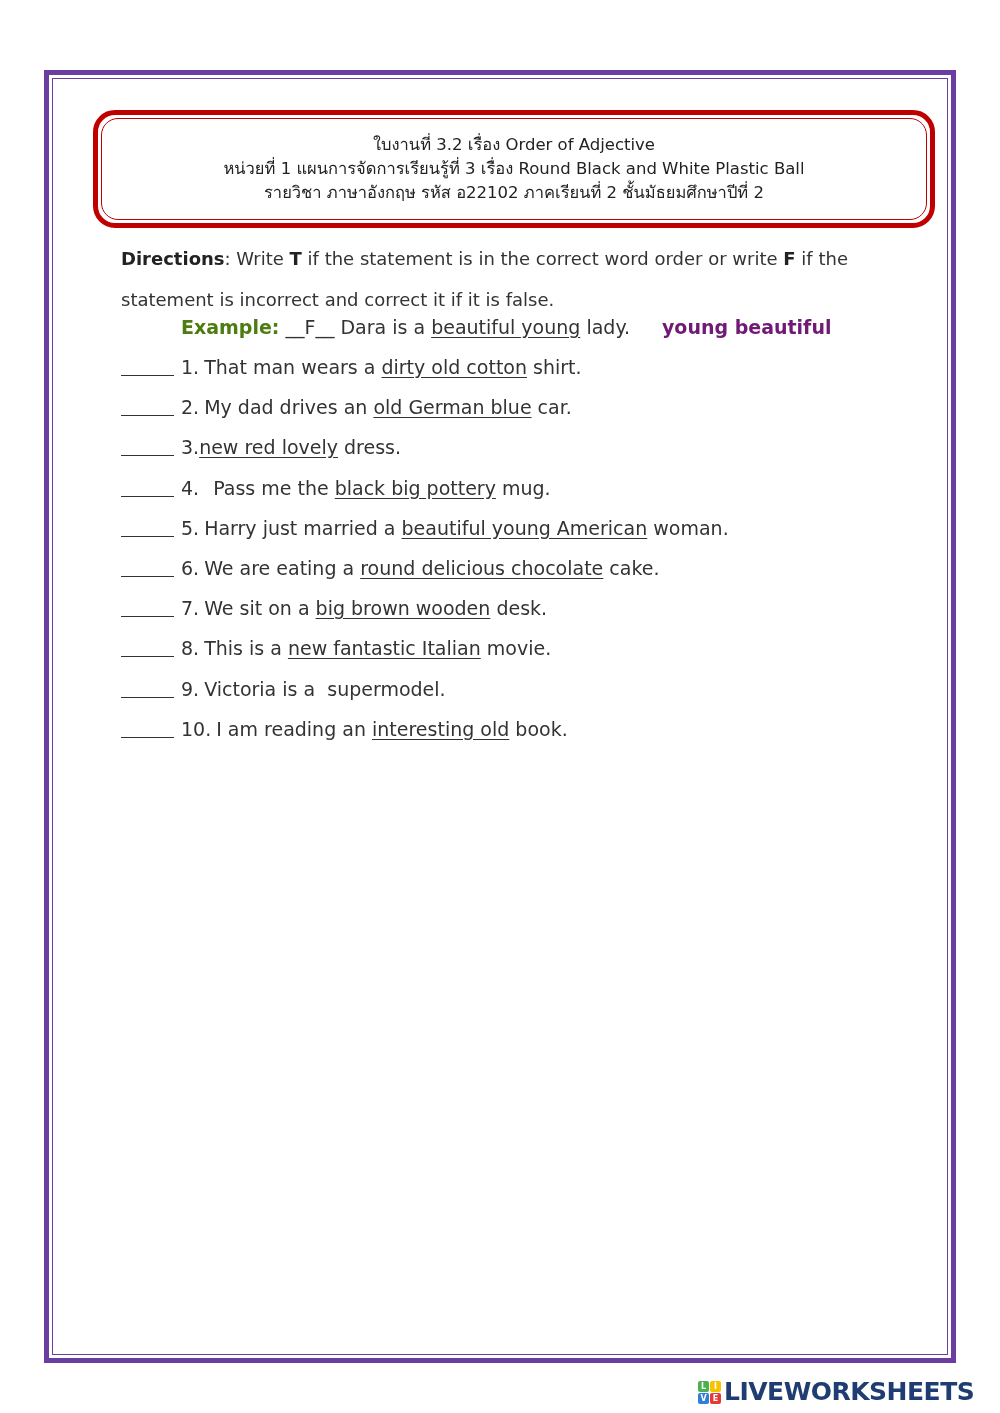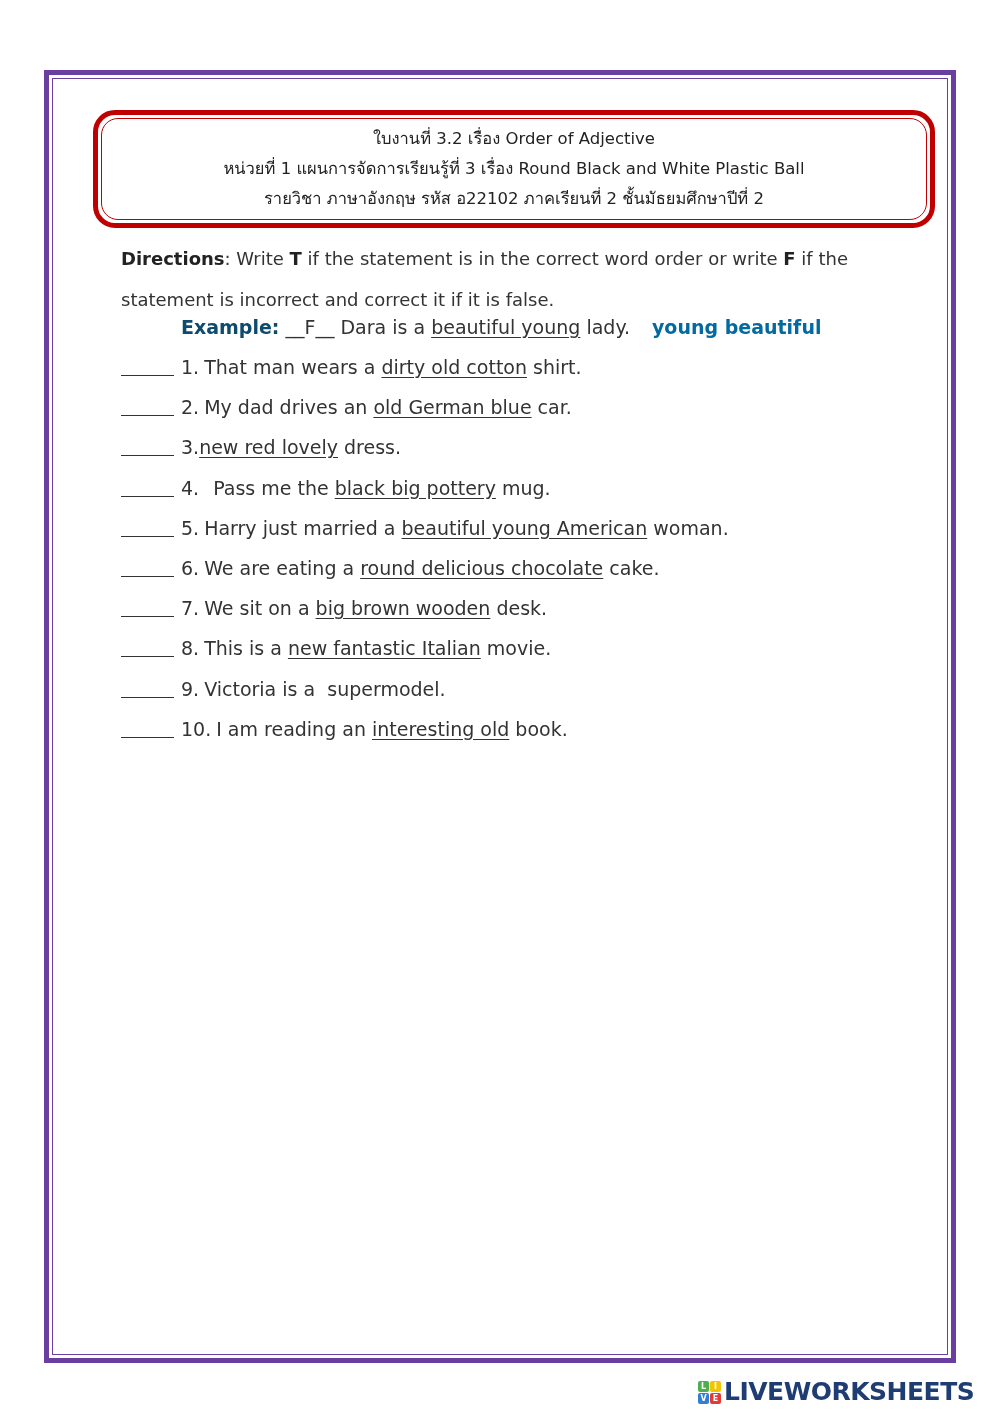--- a/index.html
+++ b/index.html
@@ -47,21 +47,20 @@
       left: 3px;
       top: 3px;
       right: 3px;
       bottom: 3px;
       border: 1.5px solid #c00000;
       border-radius: 17px;
       display: flex;
       flex-direction: column;
       align-items: center;
       justify-content: center;
-      gap: 6px;
     }
     .title-line {
       font-size: 16.5px;
       line-height: 24px;
       color: #222;
       white-space: nowrap;
     }
     .directions {
       position: absolute;
       left: 121px;
@@ -74,22 +73,22 @@
     .directions b { color: #222; font-weight: bold; }
     .example {
       position: absolute;
       left: 181px;
       top: 313px;
       font-size: 19px;
       line-height: 28px;
       white-space: nowrap;
       color: #333;
     }
-    .example .lbl { font-weight: bold; color: #0c4a6e; }
-    .example .ans { font-weight: bold; color: #0369a1; margin-left: 22px; }
+    .example .lbl { font-weight: bold; color: #4d7c0f; }
+    .example .ans { font-weight: bold; color: #701a75; margin-left: 32px; }
     u { text-decoration: underline; text-underline-offset: 3px; }
     .items {
       position: absolute;
       left: 121px;
       top: 353px;
       width: 760px;
     }
     .item {
       height: 40.2px;
       font-size: 19px;

